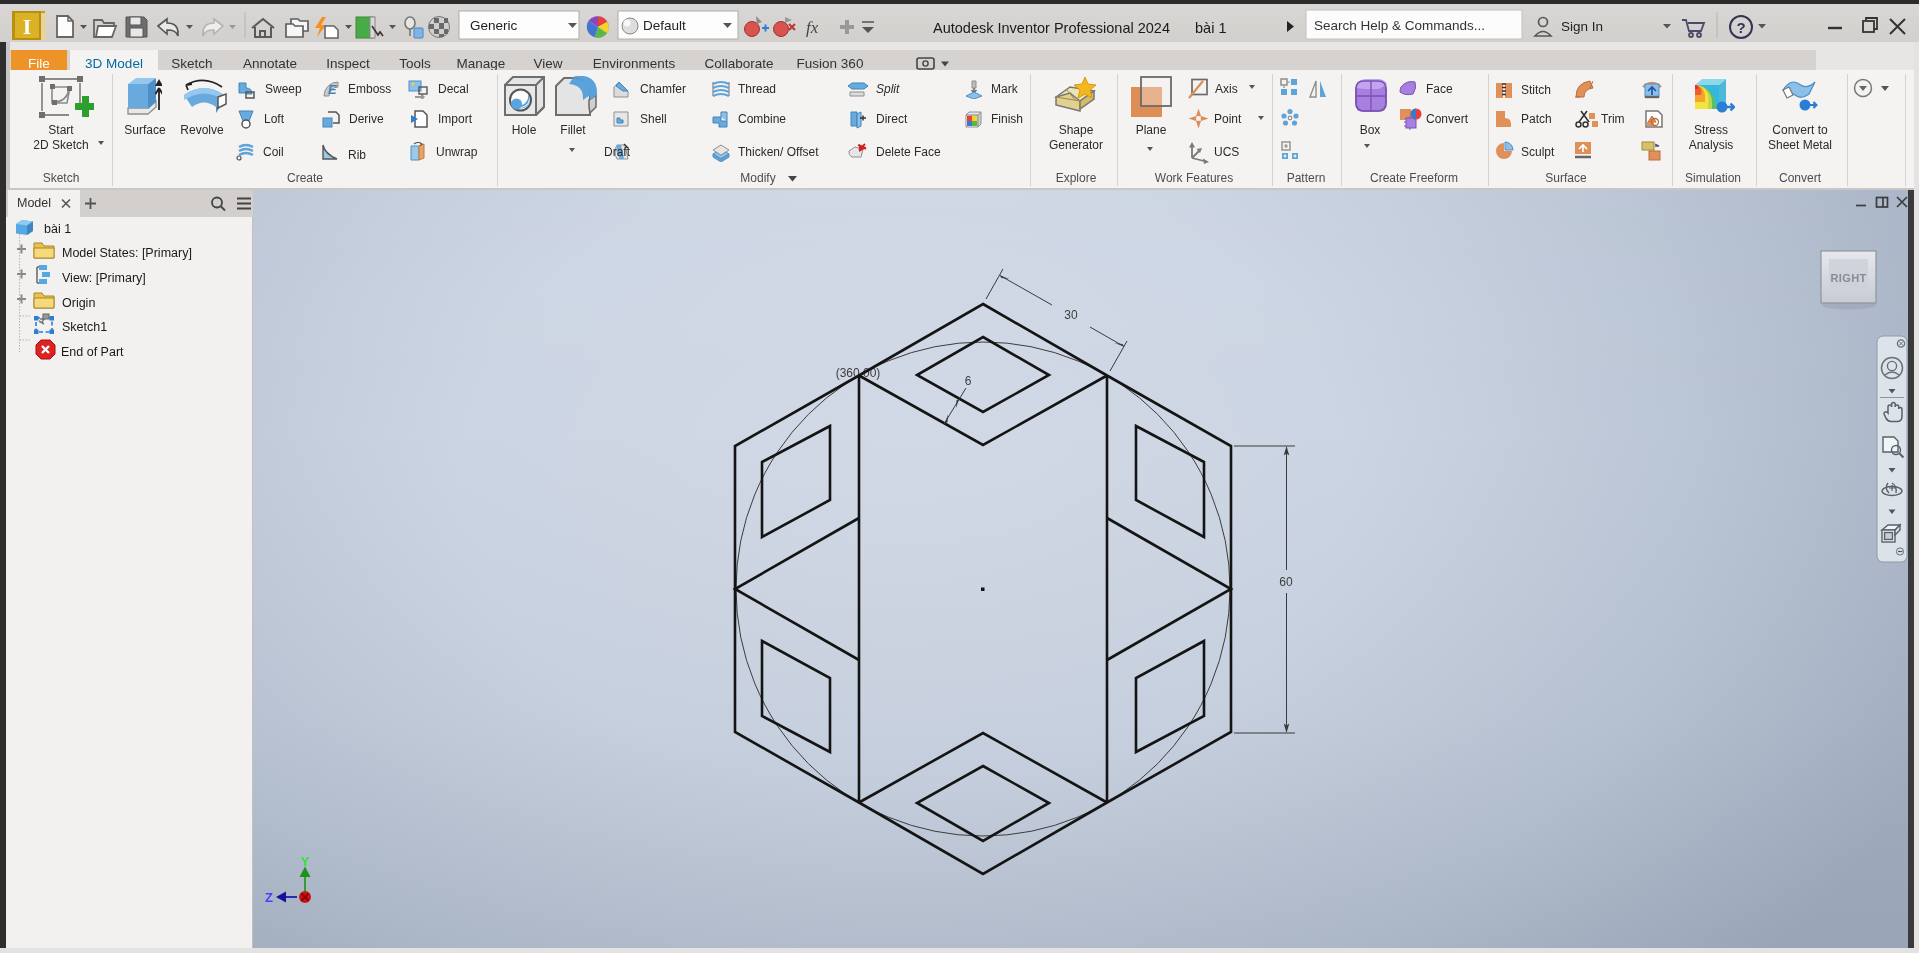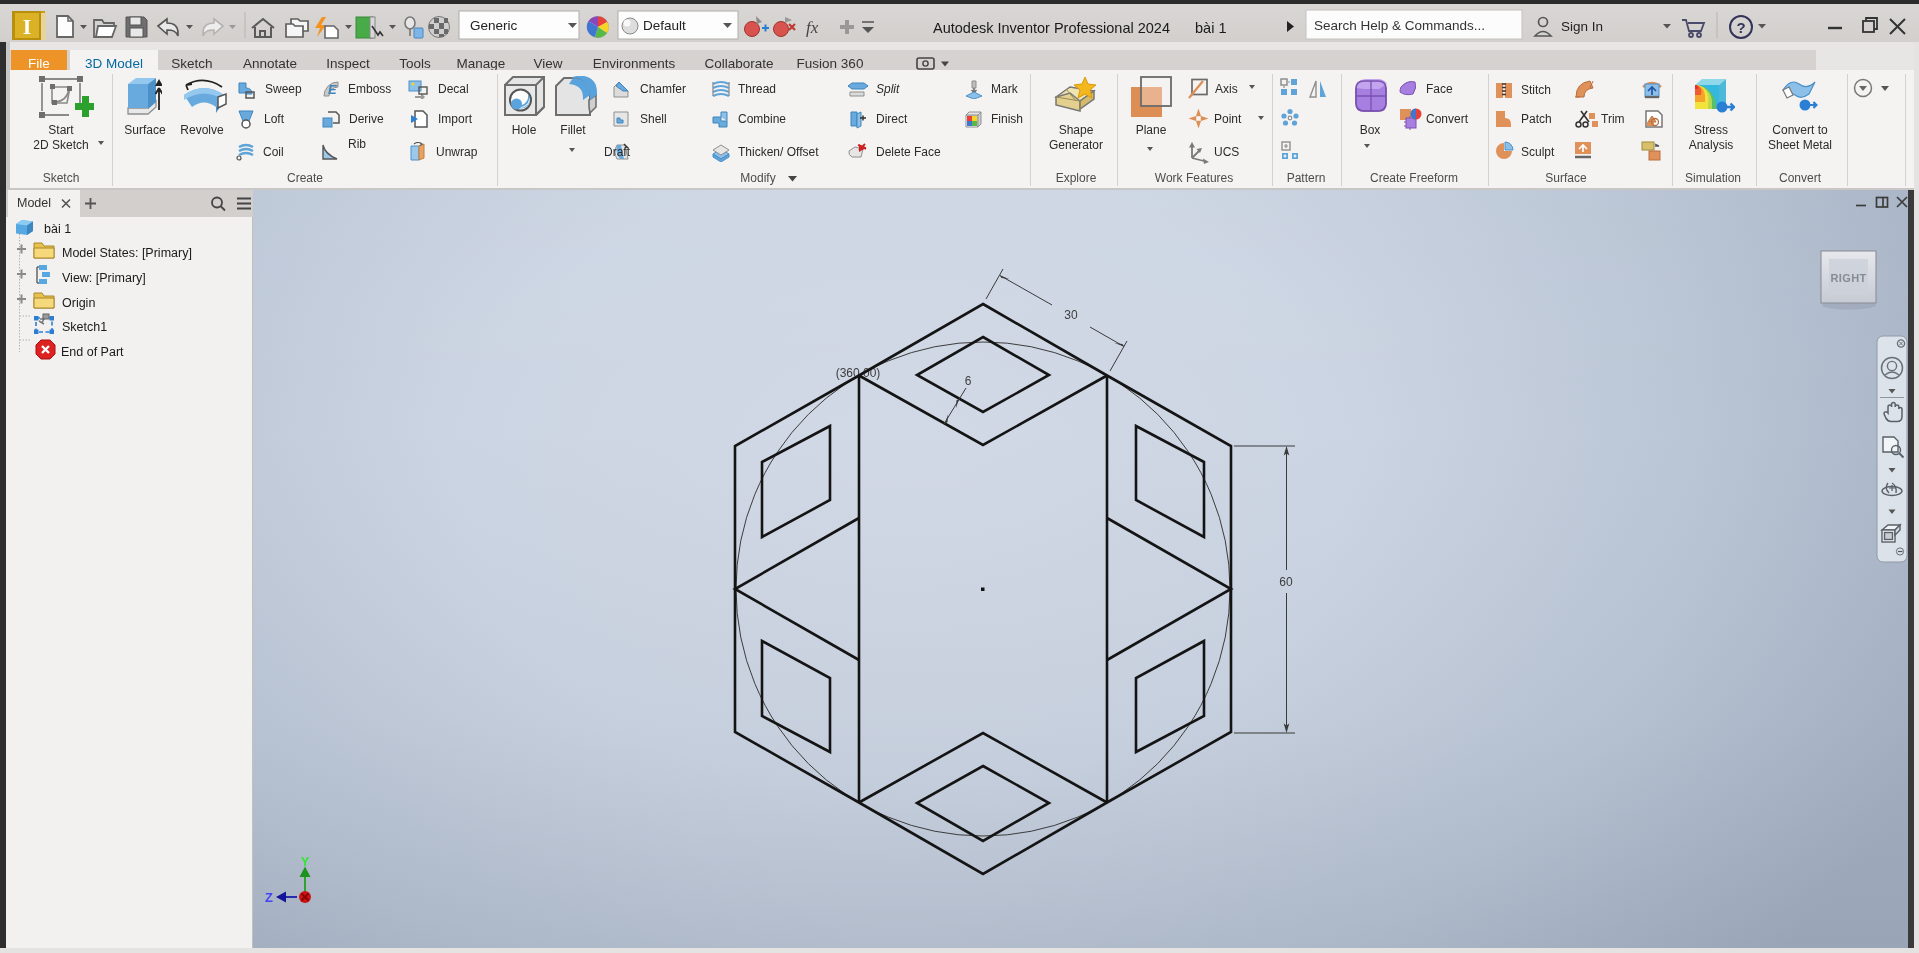--- a/index.html
+++ b/index.html
@@ -279,21 +279,21 @@
     </svg>
     <div class="sm" style="left:348px;top:9.5px;">Emboss</div>
     <svg width="20" height="20" style="position:absolute;left:321px;top:39px">
       <path d="M7 3 h8 l3 3 v8 h-6" fill="none" stroke="#555" stroke-width="1.5"></path>
       <rect x="2" y="9" width="9" height="9" fill="#68aade" stroke="#3f85bb"></rect>
     </svg>
     <div class="sm" style="left:349px;top:39.5px;">Derive</div>
     <svg width="20" height="20" style="position:absolute;left:320px;top:72px">
       <path d="M3 3 q2 9 14 14 h-14 z" fill="#9cc9ea" stroke="#555" stroke-width="1.4"></path>
     </svg>
-    <div class="sm" style="left:348px;top:65px;">Rib</div>
+    <div class="sm" style="left:348px;top:76px;">Rib</div>
 
     <svg width="22" height="20" style="position:absolute;left:407px;top:9px">
       <rect x="2" y="2" width="12" height="10" fill="#8cc0e8" stroke="#4d90c8"></rect>
       <circle cx="6" cy="5" r="1.5" fill="#f5d327"></circle>
       <path d="M8 17 h6 v-3 l4 4 -4 4 v-3 h-6 z" fill="#9a9a9a"></path>
       <rect x="12" y="8" width="8" height="7" fill="none" stroke="#555" stroke-width="1.4"></rect>
     </svg>
     <div class="sm" style="left:438px;top:9.5px;">Decal</div>
     <svg width="20" height="20" style="position:absolute;left:409px;top:39px">
       <path d="M6 2 h8 l4 4 v12 h-12 z" fill="#fff" stroke="#555" stroke-width="1.5"></path>

